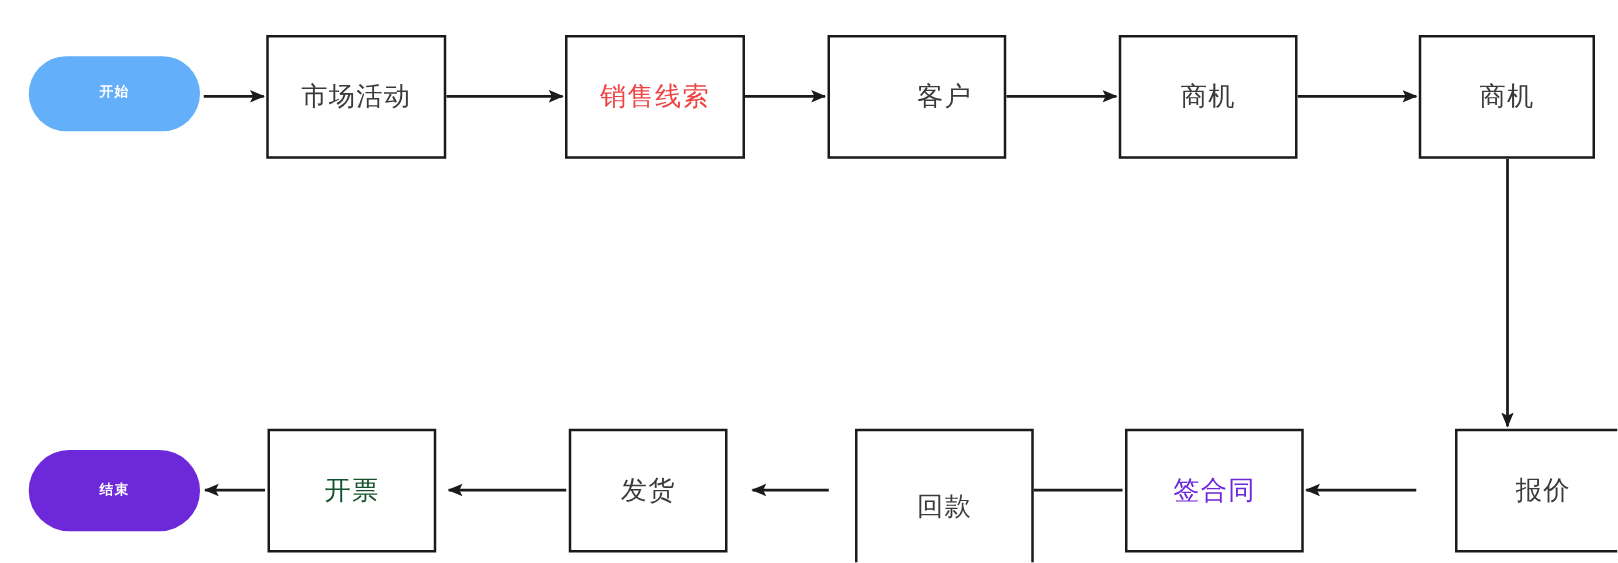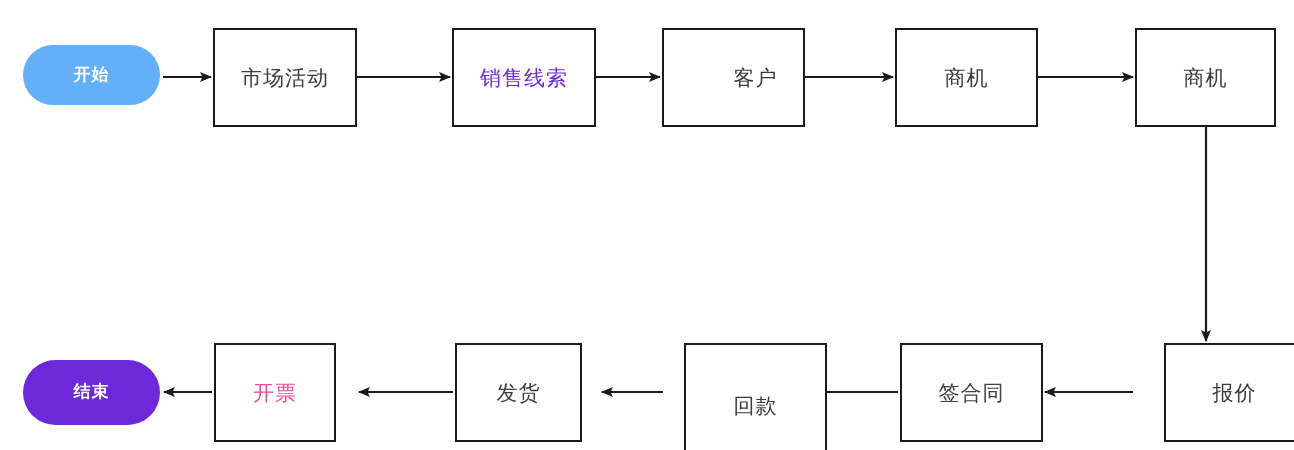--- a/index.html
+++ b/index.html
@@ -38,21 +38,21 @@
     border: 2px solid #1a1a1a;
     background: #ffffff;
     color: #3a3a3a;
     font-size: 21px;
     letter-spacing: 1px;
   }
   .node.terminator {
     border: none;
     background: #63AFFA;
     color: #ffffff;
-    font-size: 17px;
+    font-size: 11px;
     font-weight: bold;
     letter-spacing: 1px;
     border-radius: 32px;
   }
 </style>
 </head>
 <body>
 
 <div id="canvas">
 
@@ -77,45 +77,45 @@
       </g>
   </svg>
 
   <div id="node-layer">
       <div class="node terminator" style="left: 23px; top: 45px; width: 137px; height: 60px; background: rgb(99, 175, 250); border-radius: 30px;">
         <span>开始</span>
       </div>
       <div class="node process" style="left: 213px; top: 28px; width: 144px; height: 99px; border-color: rgb(26, 26, 26); color: rgb(58, 58, 58);">
         <span>市场活动</span>
       </div>
-      <div class="node process" style="left: 452px; top: 28px; width: 144px; height: 99px; border-color: rgb(26, 26, 26); color: #6d28d9;">
+      <div class="node process" style="left: 452px; top: 28px; width: 144px; height: 99px; border-color: rgb(26, 26, 26); color: #ef4444;">
         <span>销售线索</span>
       </div>
       <div class="node process" style="left: 662px; top: 28px; width: 143px; height: 99px; border-color: rgb(26, 26, 26); color: rgb(58, 58, 58); padding-left: 44px;">
         <span>客户</span>
       </div>
       <div class="node process" style="left: 895px; top: 28px; width: 143px; height: 99px; border-color: rgb(26, 26, 26); color: rgb(58, 58, 58);">
         <span>商机</span>
       </div>
       <div class="node process" style="left: 1135px; top: 28px; width: 141px; height: 99px; border-color: rgb(26, 26, 26); color: rgb(58, 58, 58);">
         <span>商机</span>
       </div>
       <div class="node process" style="left: 1135px; top: 343px; width: 141px; height: 99px; border-color: rgb(26, 26, 26); color: rgb(58, 58, 58); margin-left: 29px;">
         <span>报价</span>
       </div>
-      <div class="node process" style="left: 900px; top: 343px; width: 143px; height: 99px; border-color: rgb(26, 26, 26); color: #404040;">
+      <div class="node process" style="left: 900px; top: 343px; width: 143px; height: 99px; border-color: rgb(26, 26, 26); color: #6d28d9;">
         <span>签合同</span>
       </div>
       <div class="node process" style="left: 665px; top: 343px; width: 143px; height: 126px; border-color: rgb(26, 26, 26); color: rgb(58, 58, 58); margin-left: 19px;">
         <span>回款</span>
       </div>
       <div class="node process" style="left: 455px; top: 343px; width: 127px; height: 99px; border-color: rgb(26, 26, 26); color: rgb(58, 58, 58);">
         <span>发货</span>
       </div>
-      <div class="node process" style="left: 214px; top: 343px; width: 122px; height: 99px; border-color: rgb(26, 26, 26); color: #ec4899;">
+      <div class="node process" style="left: 214px; top: 343px; width: 135px; height: 99px; border-color: rgb(26, 26, 26); color: #14532d;">
         <span>开票</span>
       </div>
       <div class="node terminator" style="left: 23px; top: 360px; width: 137px; height: 65px; background: #6d28d9; border-radius: 32.5px;">
         <span>结束</span>
       </div>
     </div>
 
 </div>
 
 </body></html>

